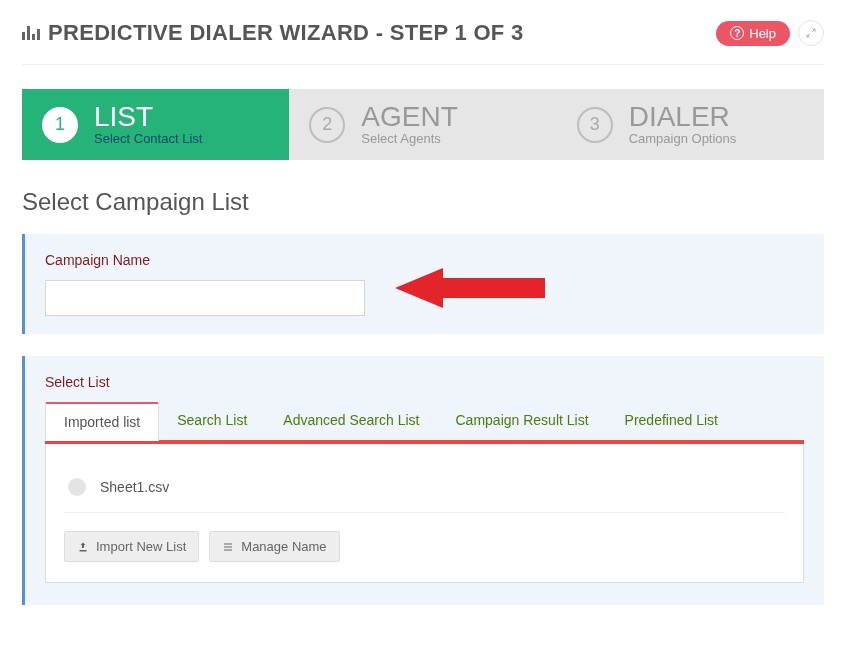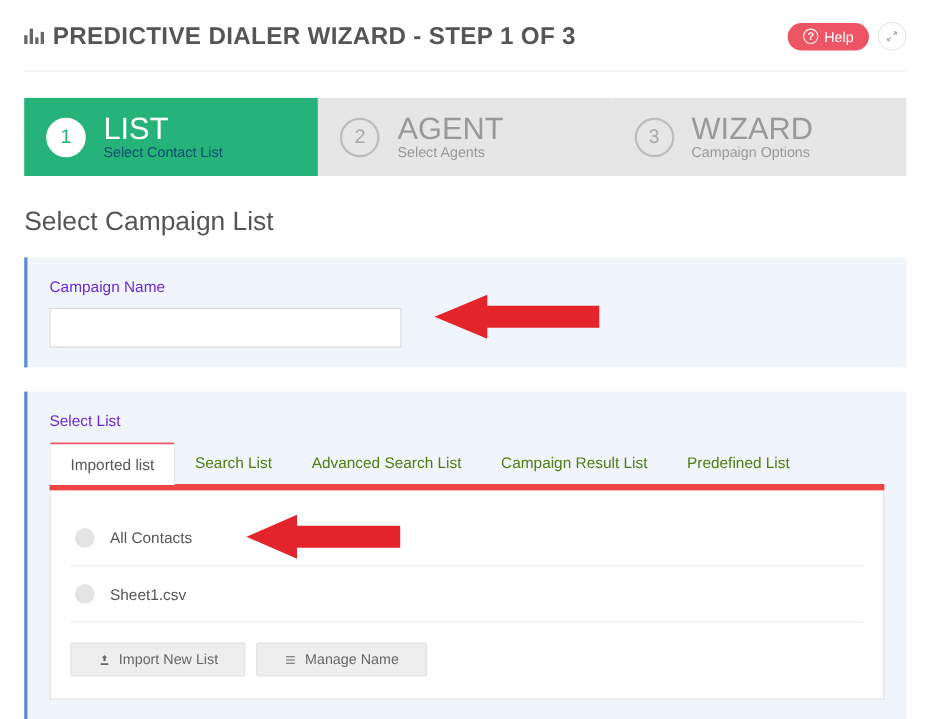--- a/index.html
+++ b/index.html
@@ -24,38 +24,38 @@
   .step:not(.active) .step-circle { border-color:#bdbdbd; color:#aaa; background:#e6e6e6; }
   .step.active .step-circle { background:#fff; color:#26b37a; border-color:#fff; font-weight:500; }
   .step-title { font-size:28px; font-weight:300; line-height:1; }
   .step.active .step-title { color:#fff; }
   .step-sub { font-size:13px; }
   .step.active .step-sub { color:#0c4a6e; }
 
   .section-heading { font-size:24px; font-weight:300; color:#555; margin-bottom: 18px; }
 
   .panel { background:#f0f5fb; border-left:3px solid #5a8fd6; padding: 18px 20px; margin-bottom: 22px; position:relative; }
-  .panel-label { font-size:14px; color:#6d28d9; margin-bottom:12px; }
+  .panel-label { font-size:14px; color:#7f1d1d; margin-bottom:12px; }
   .campaign-input { width:320px; height:36px; border:1px solid #d6d6d6; background:#fff; padding:0 10px; font-size:14px; }
 
   .arrow-overlay { position:absolute; pointer-events:none; }
   .arrow-svg { display:block; }
 
-  .tabs { display:flex; gap:0; border-bottom:6px solid #ef4444; background:transparent; }
+  .tabs { display:flex; gap:0; border-bottom:4px solid #ef4444; background:transparent; }
   .tab { padding:10px 18px; font-size:14px; color:#4d7c0f; cursor:pointer; position:relative; }
   .tab.active { color:#555; background:#fff; border:1px solid #ddd; border-bottom-color:#fff; border-top:2px solid #ed5564; margin-bottom:-1px; border-radius:2px 2px 0 0; }
 
   .tab-content { background:#fff; border:1px solid #ddd; border-top:none; padding: 18px 18px 20px 18px; }
   .list-row { display:flex; align-items:center; gap:14px; padding:16px 4px; border-bottom:1px solid #eee; position:relative; }
   .list-row:last-of-type { border-bottom:none; }
   .radio-dot { width:18px; height:18px; border-radius:50%; background:#e4e4e4; flex:0 0 18px; }
   .list-label { font-size:14px; color:#555; }
 
   .btn-row { display:flex; gap:10px; margin-top:18px; }
-  .mini-btn { background:#eee; border:1px solid #ddd; color:#666; font-size:13px; padding:7px 24px; display:inline-flex; align-items:center; gap:7px; cursor:pointer; border-radius:2px; }
+  .mini-btn { background:#eee; border:1px solid #ddd; color:#666; font-size:13px; padding:7px 12px; display:inline-flex; align-items:center; gap:7px; cursor:pointer; border-radius:2px; }
   .mini-btn svg { width:12px; height:12px; }
 </style>
 </head>
 <body>
 
 <div class="header-row">
   <div class="header-left">
     <span class="bars-icon">
         <span></span>
         <span></span>
@@ -89,21 +89,21 @@
   <div class="step">
     <div class="step-circle">2</div>
     <div>
       <div class="step-title">AGENT</div>
       <div class="step-sub">Select Agents</div>
     </div>
   </div>
   <div class="step">
     <div class="step-circle">3</div>
     <div>
-      <div class="step-title">WIZARD</div>
+      <div class="step-title">DIALER</div>
       <div class="step-sub">Campaign Options</div>
     </div>
   </div>
 </div>
 
 <h2 class="section-heading">Select Campaign List</h2>
 
 <div class="panel">
   <div class="panel-label">Campaign Name</div>
   <input class="campaign-input" type="text" value="" style="">
@@ -121,29 +121,20 @@
     <div class="tab active"><span>Imported list</span></div>
     <div class="tab"><span>Search List</span></div>
     <div class="tab"><span>Advanced Search List</span></div>
     <div class="tab"><span>Campaign Result List</span></div>
     <div class="tab"><span>Predefined List</span></div>
   </div>
 
   <div class="tab-content">
     <div class="list-row">
       <span class="radio-dot"></span>
-      <span class="list-label">All Contacts</span>
-      <div class="arrow-overlay" style="left:160px; top:2px;">
-        <svg class="arrow-svg" width="140" height="44" viewBox="0 0 140 44">
-          <polygon points="0,22 46,2 46,12 140,12 140,32 46,32 46,42" fill="#e3242b"></polygon>
-        </svg>
-      </div>
-    </div>
-    <div class="list-row">
-      <span class="radio-dot"></span>
       <span class="list-label">Sheet1.csv</span>
     </div>
 
     <div class="btn-row">
       <button class="mini-btn">
         <svg viewBox="0 0 24 24" fill="#666">
             <path d="M12 3 L7 8 H10 V14 H14 V8 H17 Z M5 18 H19 V21 H5 Z"></path>
           </svg>
         <span>Import New List</span>
       </button>

